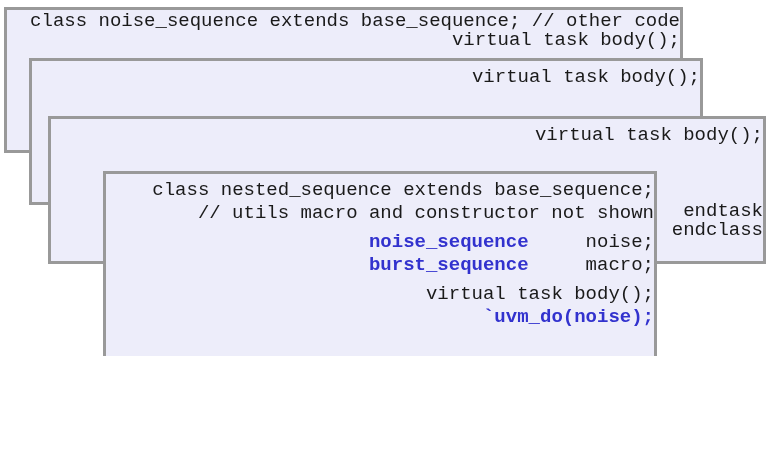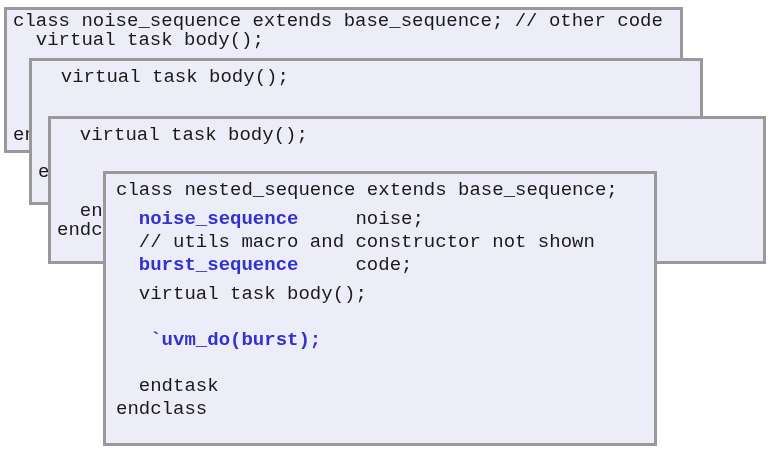--- a/index.html
+++ b/index.html
@@ -1,18 +1,19 @@
 <!DOCTYPE html>
 <html><head>
 <meta charset="utf-8">
 <style>
   html,body{margin:0;padding:0;background:#ffffff;}
   .canvas{
-    position:relative;width:770px;height:454px;overflow:hidden;background:#ffffff;
+    position:relative;width:770px;height:356px;overflow:hidden;background:#ffffff;
     font-family:"Liberation Mono","DejaVu Sans Mono",monospace;
+    text-align:right;
   }
   .codebox{
     position:absolute;background:#EDEDFA;border:3px solid #999999;
     box-sizing:border-box;overflow:hidden;color:#1A1A1A;
   }
   .ln{white-space:pre;overflow:hidden;}
   .std .ln{height:19px;line-height:19px;font-size:19px;}
   .big .ln{height:23px;line-height:23px;font-size:19px;}
   .gap{margin-top:6px;}
   .kw{color:#3232CE;font-weight:bold;}
@@ -49,24 +50,24 @@
     <div class="ln">  virtual task body();</div>
     <div class="ln"></div>
     <div class="ln"></div>
     <div class="ln"></div>
     <div class="ln">  endtask</div>
     <div class="ln">endclass</div>
   </div>
 
   <div id="box-nested" class="codebox big">
     <div class="ln"><span>class nested_sequence extends base_sequence;</span><span class="kw"></span><span></span></div>
+    <div class="ln"><span>  // utils macro and constructor not shown</span><span class="kw"></span><span></span></div>
     <div class="ln gap"><span>  </span><span class="kw">noise_sequence</span><span>     noise;</span></div>
-    <div class="ln"><span>  // utils macro and constructor not shown</span><span class="kw"></span><span></span></div>
-    <div class="ln"><span>  </span><span class="kw">burst_sequence</span><span>     code;</span></div>
+    <div class="ln"><span>  </span><span class="kw">burst_sequence</span><span>     macro;</span></div>
     <div class="ln gap"><span>  virtual task body();</span><span class="kw"></span><span></span></div>
+    <div class="ln"><span>   </span><span class="kw">`uvm_do(noise);</span><span></span></div>
     <div class="ln"><span>   </span><span></span></div>
-    <div class="ln"><span>   </span><span class="kw">`uvm_do(burst);</span><span></span></div>
     <div class="ln"><span>   </span><span></span></div>
     <div class="ln"><span>  endtask</span><span class="kw"></span><span></span></div>
     <div class="ln"><span>endclass</span><span class="kw"></span><span></span></div>
   </div>
 
 </div>
 
 </body></html>

